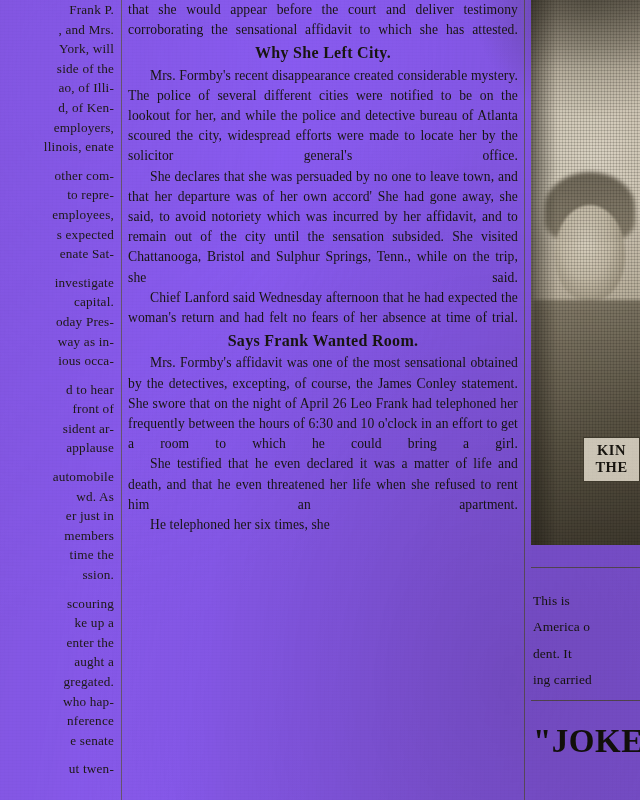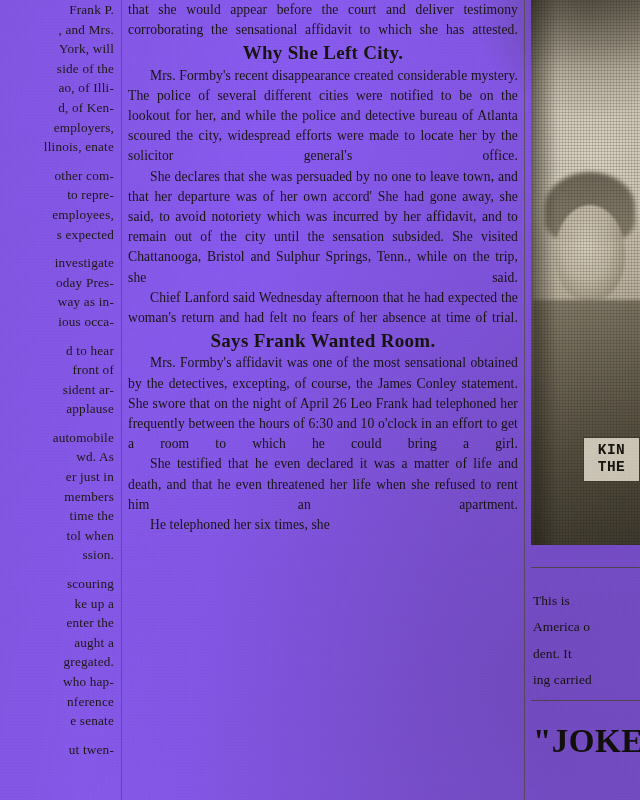--- a/index.html
+++ b/index.html
@@ -85,21 +85,21 @@
     text-align: justify;
     text-align-last: justify;
     letter-spacing: .1px;
   }
   .col-main p.lastleft { text-align-last: left; }
   .col-main p .ind { display: inline-block; width: 22px; }
   .subhead {
     margin: 3px 0 2px 0;
     text-align: center;
     font-weight: bold;
-    font-size: 19px;
+    font-size: 16px;
     letter-spacing: .3px;
   }
 
   
   .col-right {
     position: absolute;
     left: 531px;
     top: 0;
     width: 109px;
     height: 800px;
@@ -168,21 +168,21 @@
   .photo-caption {
     position: absolute;
     left: 52px;
     top: 437px;
     width: 57px;
     background: #efeade;
     border: 1px solid #4a4537;
     padding: 4px 3px 5px 3px;
     box-sizing: border-box;
     text-align: center;
-    font-family: Liberation Mono, monospace;
+    font-family: Liberation Serif, serif;
     font-weight: bold;
     font-size: 14.5px;
     line-height: 17px;
     letter-spacing: .5px;
     color: #1b1812;
     overflow: hidden;
     white-space: nowrap;
   }
   .hrule {
     position: absolute;
@@ -245,37 +245,38 @@
     <div class="ln">side of the</div>
     <div class="ln">ao, of Illi-</div>
     <div class="ln">d, of Ken-</div>
     <div class="ln">employers,</div>
     <div class="ln">llinois, enate</div>
     <div class="gap"></div>
     <div class="ln">other com-</div>
     <div class="ln">to repre-</div>
     <div class="ln">employees,</div>
     <div class="ln">s expected</div>
+    <div class="ln">enate Sat-</div>
     <div class="gap"></div>
     <div class="ln">investigate</div>
+    <div class="ln">capital.</div>
     <div class="ln">oday Pres-</div>
     <div class="ln">way as in-</div>
     <div class="ln">ious occa-</div>
     <div class="gap"></div>
     <div class="ln">d to hear</div>
     <div class="ln">front of</div>
     <div class="ln">sident ar-</div>
     <div class="ln">applause</div>
     <div class="gap"></div>
     <div class="ln">automobile</div>
     <div class="ln">wd.   As</div>
     <div class="ln">er just in</div>
     <div class="ln">members</div>
     <div class="ln">time the</div>
-    <div class="ln">tol when</div>
     <div class="ln">ssion.</div>
     <div class="gap"></div>
     <div class="ln">scouring</div>
     <div class="ln">ke up a</div>
     <div class="ln">enter the</div>
     <div class="ln">aught a</div>
     <div class="ln">gregated.</div>
     <div class="ln">who hap-</div>
     <div class="ln">nference</div>
     <div class="ln">e senate</div>

